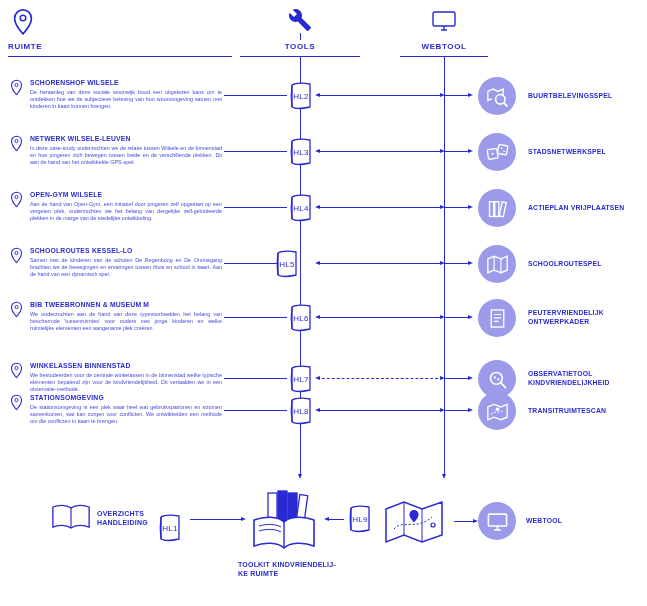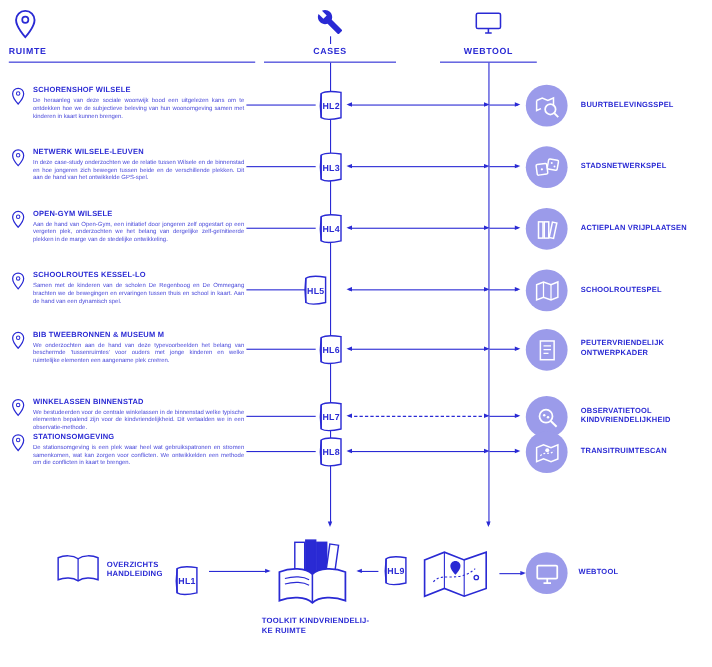--- a/index.html
+++ b/index.html
@@ -18,21 +18,21 @@
     border-right:5px solid #2a2ad4;border-top:2.5px solid transparent;border-bottom:2.5px solid transparent}
   .arrow-d::after{content:"";position:absolute;left:-3px;bottom:-2px;width:0;height:0;
     border-top:5px solid #2a2ad4;border-left:2.5px solid transparent;border-right:2.5px solid transparent}
   .row{position:absolute;left:8px;width:631px;height:52px}
   .case-title{position:absolute;left:22px;top:1px;font-size:6.8px;font-weight:bold;letter-spacing:.2px;white-space:nowrap}
   .case-desc{position:absolute;left:22px;top:11px;width:192px;font-size:5.4px;line-height:1.28;text-align:justify;color:#4949da}
   .pin{position:absolute;left:2px;top:1px}
   .hltag{position:absolute;width:26px;height:30px}
   .hltag svg{position:absolute;left:0;top:0;width:100%;height:100%}
   .hllabel{position:absolute;left:3px;top:0;width:22px;height:100%;display:flex;align-items:center;justify-content:center;
-    font-size:8px;font-weight:bold;letter-spacing:.2px}
+    font-size:8px;font-weight:normal;letter-spacing:.2px}
   .bubble{position:absolute;width:38px;height:38px;border-radius:50%;background:#9b9bea;
     display:flex;align-items:center;justify-content:center}
   .bubble svg{width:25px;height:25px}
   .bubble-label{position:absolute;width:112px;height:38px;display:flex;align-items:center;
     font-size:6.8px;font-weight:bold;line-height:1.3;letter-spacing:.2px}
   .blabel{position:absolute;font-size:7px;font-weight:bold;line-height:1.3;letter-spacing:.2px}
 </style>
 </head>
 <body>
 
@@ -41,21 +41,21 @@
   <svg class="abs" style="left:12px;top:8px" width="22" height="28" viewBox="0 0 14 18">
     <path d="M7 1.2 C3.9 1.2 1.6 3.6 1.6 6.6 c0 4.2 5.4 10 5.4 10 s5.4-5.8 5.4-10 C12.4 3.6 10.1 1.2 7 1.2 Z" fill="none" stroke="#2a2ad4" stroke-width="1.1"></path>
     <circle cx="7" cy="6.4" r="1.8" fill="none" stroke="#2a2ad4" stroke-width="1"></circle>
   </svg>
   <div class="hdr-label" style="left:8px;top:42px">RUIMTE</div>
 
   <svg class="abs" style="left:288px;top:8px" width="24" height="24" viewBox="0 0 24 24">
     <path d="M22.7 19l-9.1-9.1c.9-2.3.4-5-1.5-6.9-2-2-5-2.4-7.4-1.3L9 6 6 9 1.6 4.7C.4 7.1.9 10.1 2.9 12.1c1.9 1.9 4.6 2.4 6.9 1.5l9.1 9.1c.4.4 1 .4 1.4 0l2.3-2.3c.5-.4.5-1.1.1-1.4z" fill="#2a2ad4"></path>
   </svg>
   <div class="line-v" style="left:300px;top:33px;height:7px"></div>
-  <div class="hdr-label" style="left:270px;top:42px;width:60px;text-align:center">CASES</div>
+  <div class="hdr-label" style="left:270px;top:42px;width:60px;text-align:center">TOOLS</div>
 
   <svg class="abs" style="left:431px;top:9px" width="26" height="24" viewBox="0 0 26 24">
     <rect x="2" y="3" width="22" height="14" rx="1.5" fill="none" stroke="#2a2ad4" stroke-width="1.4"></rect>
     <path d="M10 21 h6 M13 17 v4" stroke="#2a2ad4" stroke-width="1.4" fill="none"></path>
   </svg>
   <div class="hdr-label" style="left:404px;top:42px;width:80px;text-align:center">WEBTOOL</div>
 
   <div class="sep" style="left:8px;top:56px;width:224px"></div>
   <div class="sep" style="left:240px;top:56px;width:120px"></div>
   <div class="sep" style="left:400px;top:56px;width:88px"></div>

